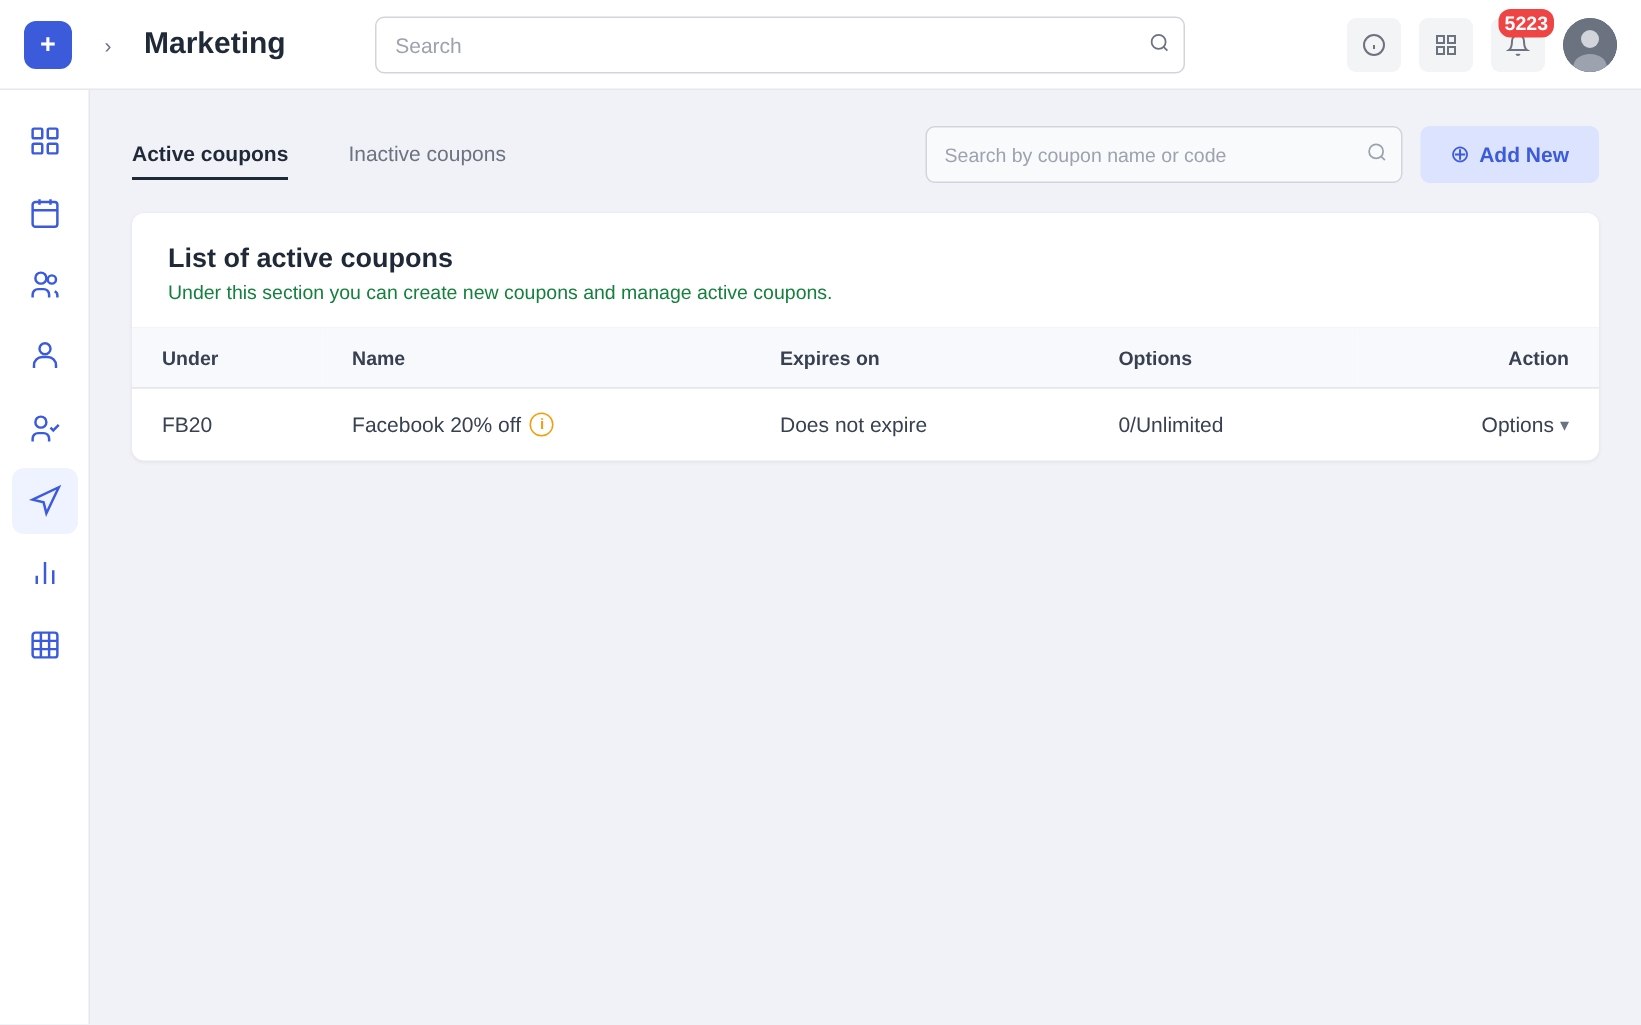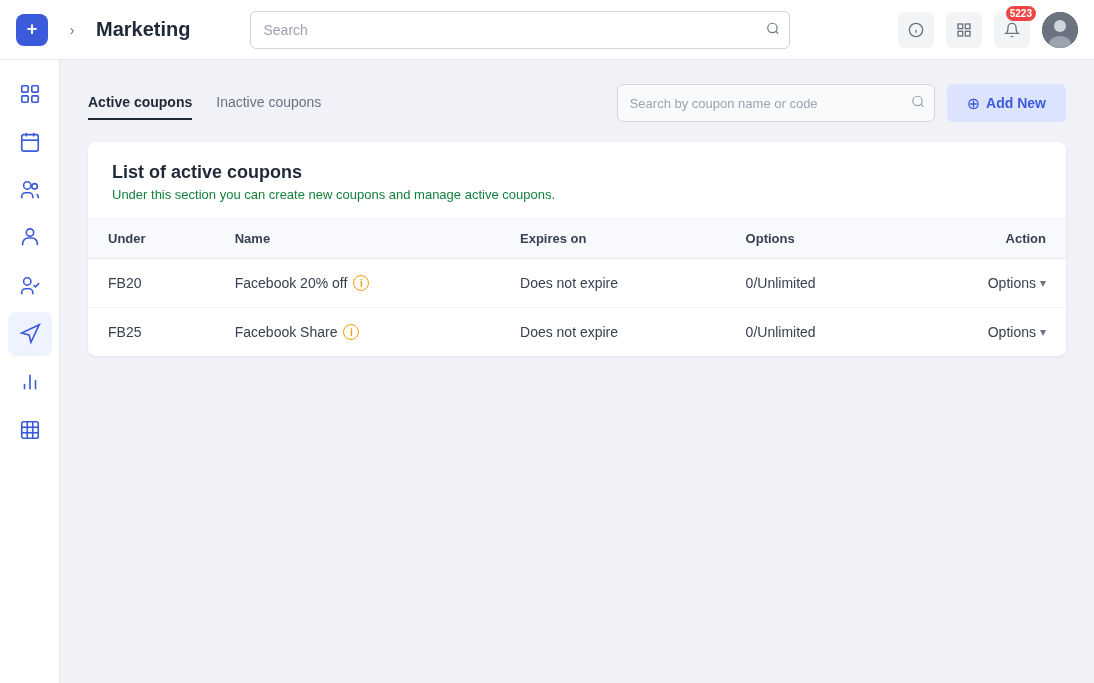--- a/index.html
+++ b/index.html
@@ -79,21 +79,21 @@
       color: #6b7280;
       font-size: 16px;
       border: none;
       position: relative;
     }
     .notification-badge {
       position: absolute;
       top: -6px; right: -6px;
       background: #ef4444;
       color: #fff;
-      font-size: 10px;
+      font-size: 13px;
       font-weight: 700;
       padding: 2px 4px;
       border-radius: 8px;
       min-width: 20px;
       text-align: center;
     }
     .header-avatar {
       width: 36px; height: 36px;
       border-radius: 50%;
       background: #9ca3af;
@@ -144,21 +144,21 @@
     .content-area {
       flex: 1;
       overflow-y: auto;
       padding: 24px 28px;
     }
 
     
     .tabs {
       display: flex;
       align-items: center;
-      gap: 0;
+      gap: 16px;
       margin-bottom: 20px;
     }
     .tab {
       padding: 8px 0;
       margin-right: 24px;
       font-size: 14px;
       font-weight: 500;
       color: #6b7280;
       cursor: pointer;
       border-bottom: 2px solid transparent;
@@ -473,35 +473,18 @@
             </td>
             <td>Does not expire</td>
             <td>0/Unlimited</td>
             <td>
               <button class="action-btn">
                 <span>Options</span>
                 <span class="chevron-down">▾</span>
               </button>
             </td>
           </tr>
-          <tr>
-            <td>FB25</td>
-            <td>
-              <div class="coupon-name-cell">
-                <span>Facebook Share</span>
-                <span class="info-icon">i</span>
-              </div>
-            </td>
-            <td>Does not expire</td>
-            <td>0/Unlimited</td>
-            <td>
-              <button class="action-btn">
-                <span>Options</span>
-                <span class="chevron-down">▾</span>
-              </button>
-            </td>
-          </tr>
         </tbody>
       </table>
     </div>
 
   </div>
 </div>
 
 </body></html>

